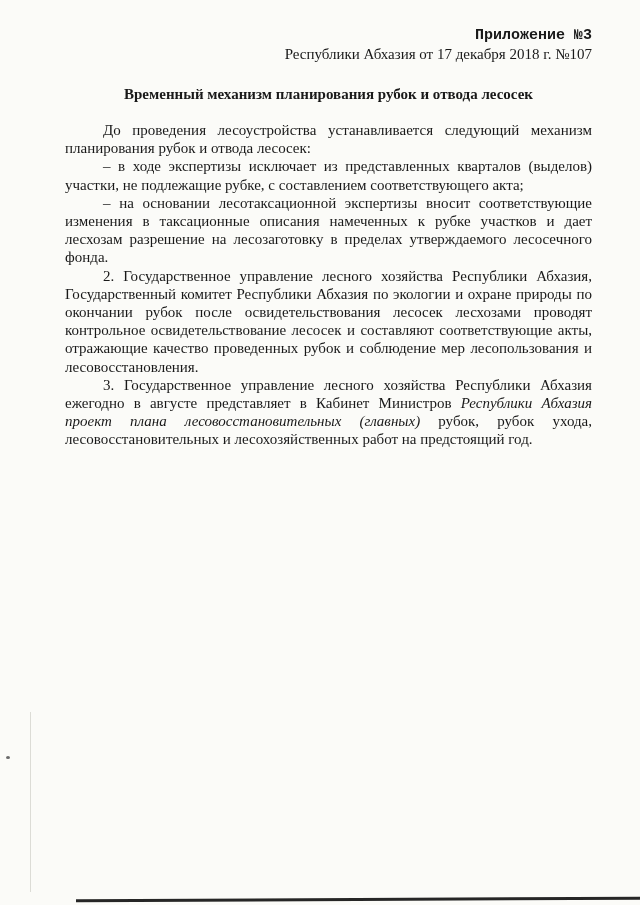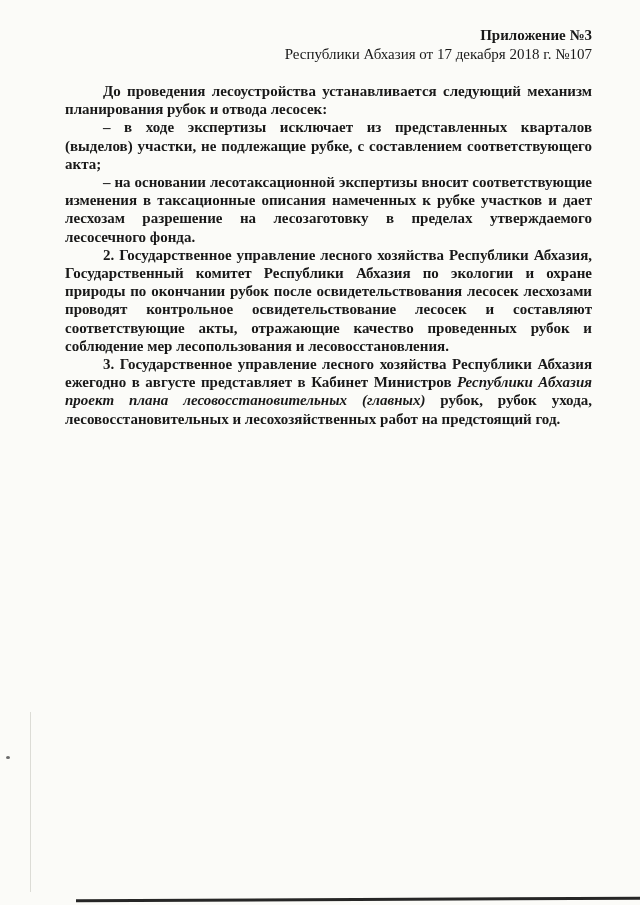--- a/index.html
+++ b/index.html
@@ -21,37 +21,37 @@
     padding: 26px 48px 0 65px;
     box-sizing: border-box;
   }
   .header {
     text-align: right;
     font-size: 15px;
     line-height: 19px;
   }
   .header .appendix {
     font-weight: bold;
+    font-family: Liberation Mono, monospace;
   }
   .title {
     text-align: center;
     font-weight: bold;
     font-size: 15px;
     margin-top: 22px;
   }
   .body-text {
     margin-top: 18px;
     font-size: 15px;
     line-height: 18.2px;
   }
   .body-text p {
     margin: 0;
     text-indent: 38px;
     text-align: justify;
-    font-weight: bold;
   }
   .italic {
     font-style: italic;
   }
   .artifact {
     position: absolute;
     background: #1f1f1f;
   }
   .bottom-edge-line {
     left: 76px;
@@ -80,20 +80,21 @@
 </head>
 <body>
 
 <div class="page">
 
   <div class="header">
     <div class="appendix">Приложение №3</div>
     <div>Республики Абхазия от 17 декабря 2018 г. №107</div>
   </div>
 
+  <div class="title">Временный механизм планирования рубок и отвода лесосек</div>
 
   <div class="body-text">
     <p>До проведения лесоустройства устанавливается следующий механизм планирования рубок и отвода лесосек:</p>
     <p>– в ходе экспертизы исключает из представленных кварталов (выделов) участки, не подлежащие рубке, с составлением соответствующего акта;</p>
     <p>– на основании лесотаксационной экспертизы вносит соответствующие изменения в таксационные описания намеченных к рубке участков и дает лесхозам разрешение на лесозаготовку в пределах утверждаемого лесосечного фонда.</p>
     <p>2. Государственное управление лесного хозяйства Республики Абхазия, Государственный комитет Республики Абхазия по экологии и охране природы по окончании рубок после освидетельствования лесосек лесхозами проводят контрольное освидетельствование лесосек и составляют соответствующие акты, отражающие качество проведенных рубок и соблюдение мер лесопользования и лесовосстановления.</p>
     <p>
       <span>3. Государственное управление лесного хозяйства Республики Абхазия ежегодно в августе представляет в Кабинет Министров </span><span class="italic">Республики Абхазия проект плана лесовосстановительных (главных)</span><span> рубок, рубок ухода, лесовосстановительных и лесохозяйственных работ на предстоящий год.</span>
     </p>
   </div>

